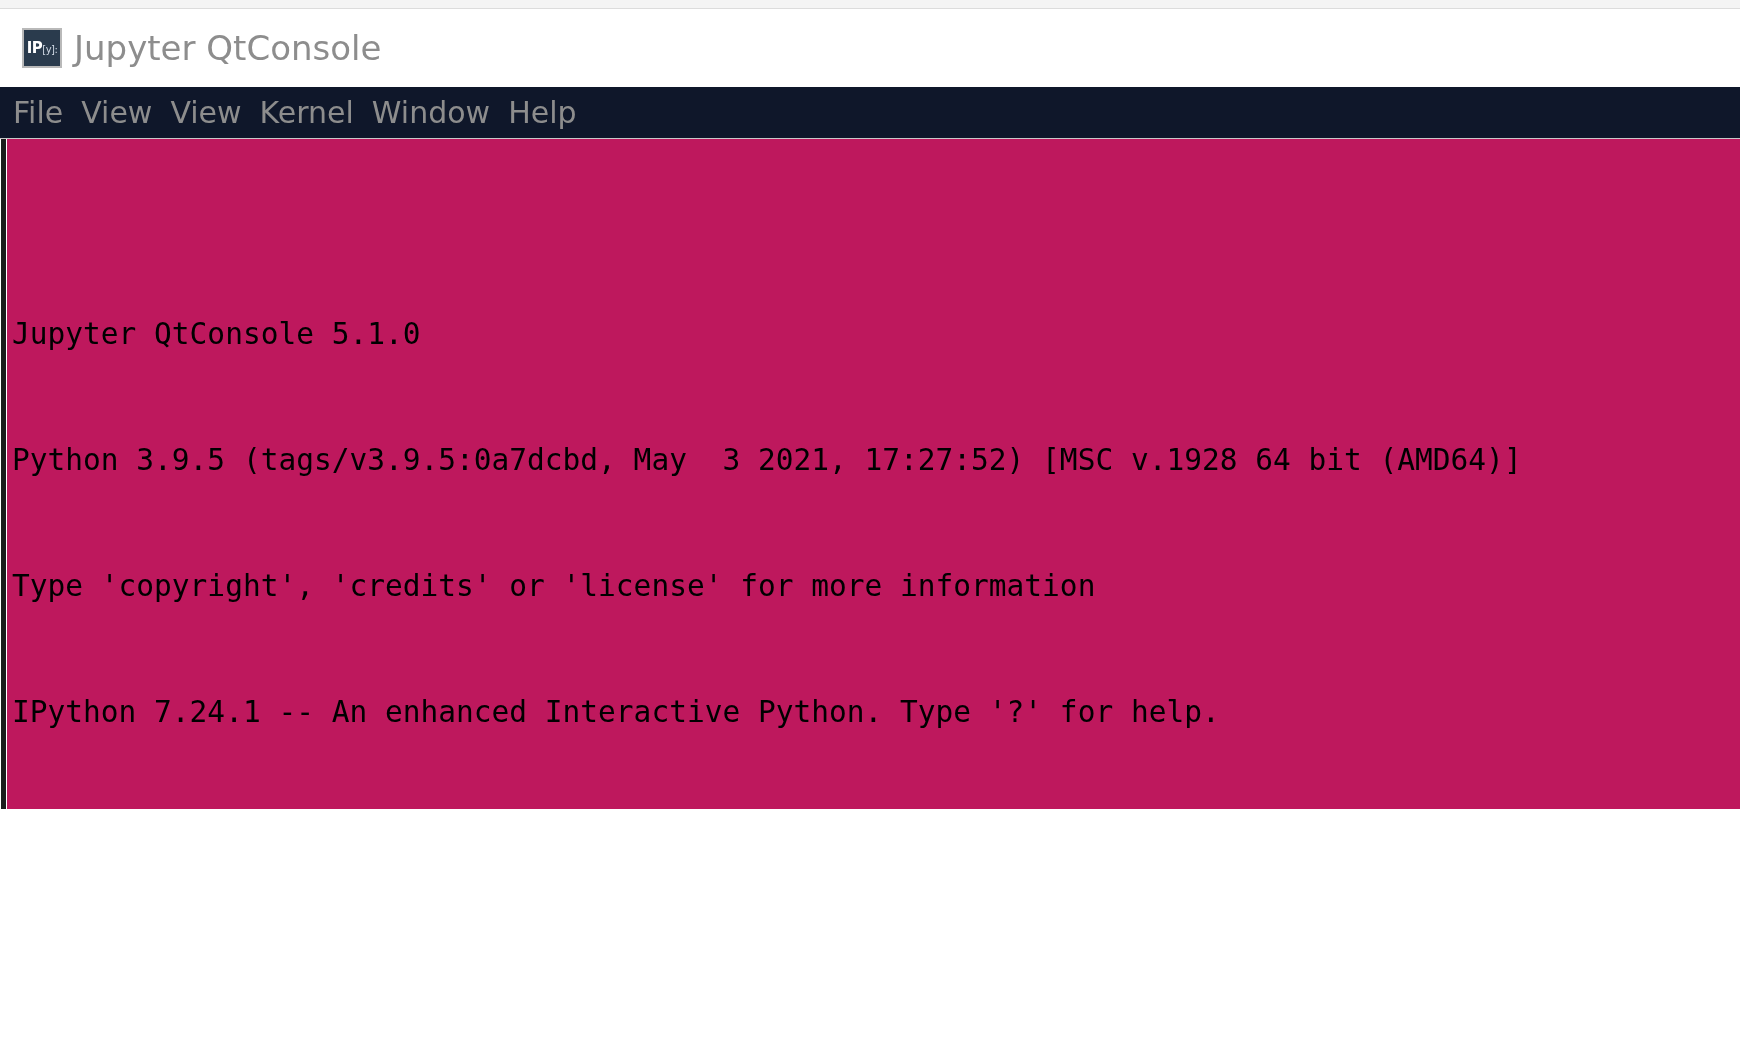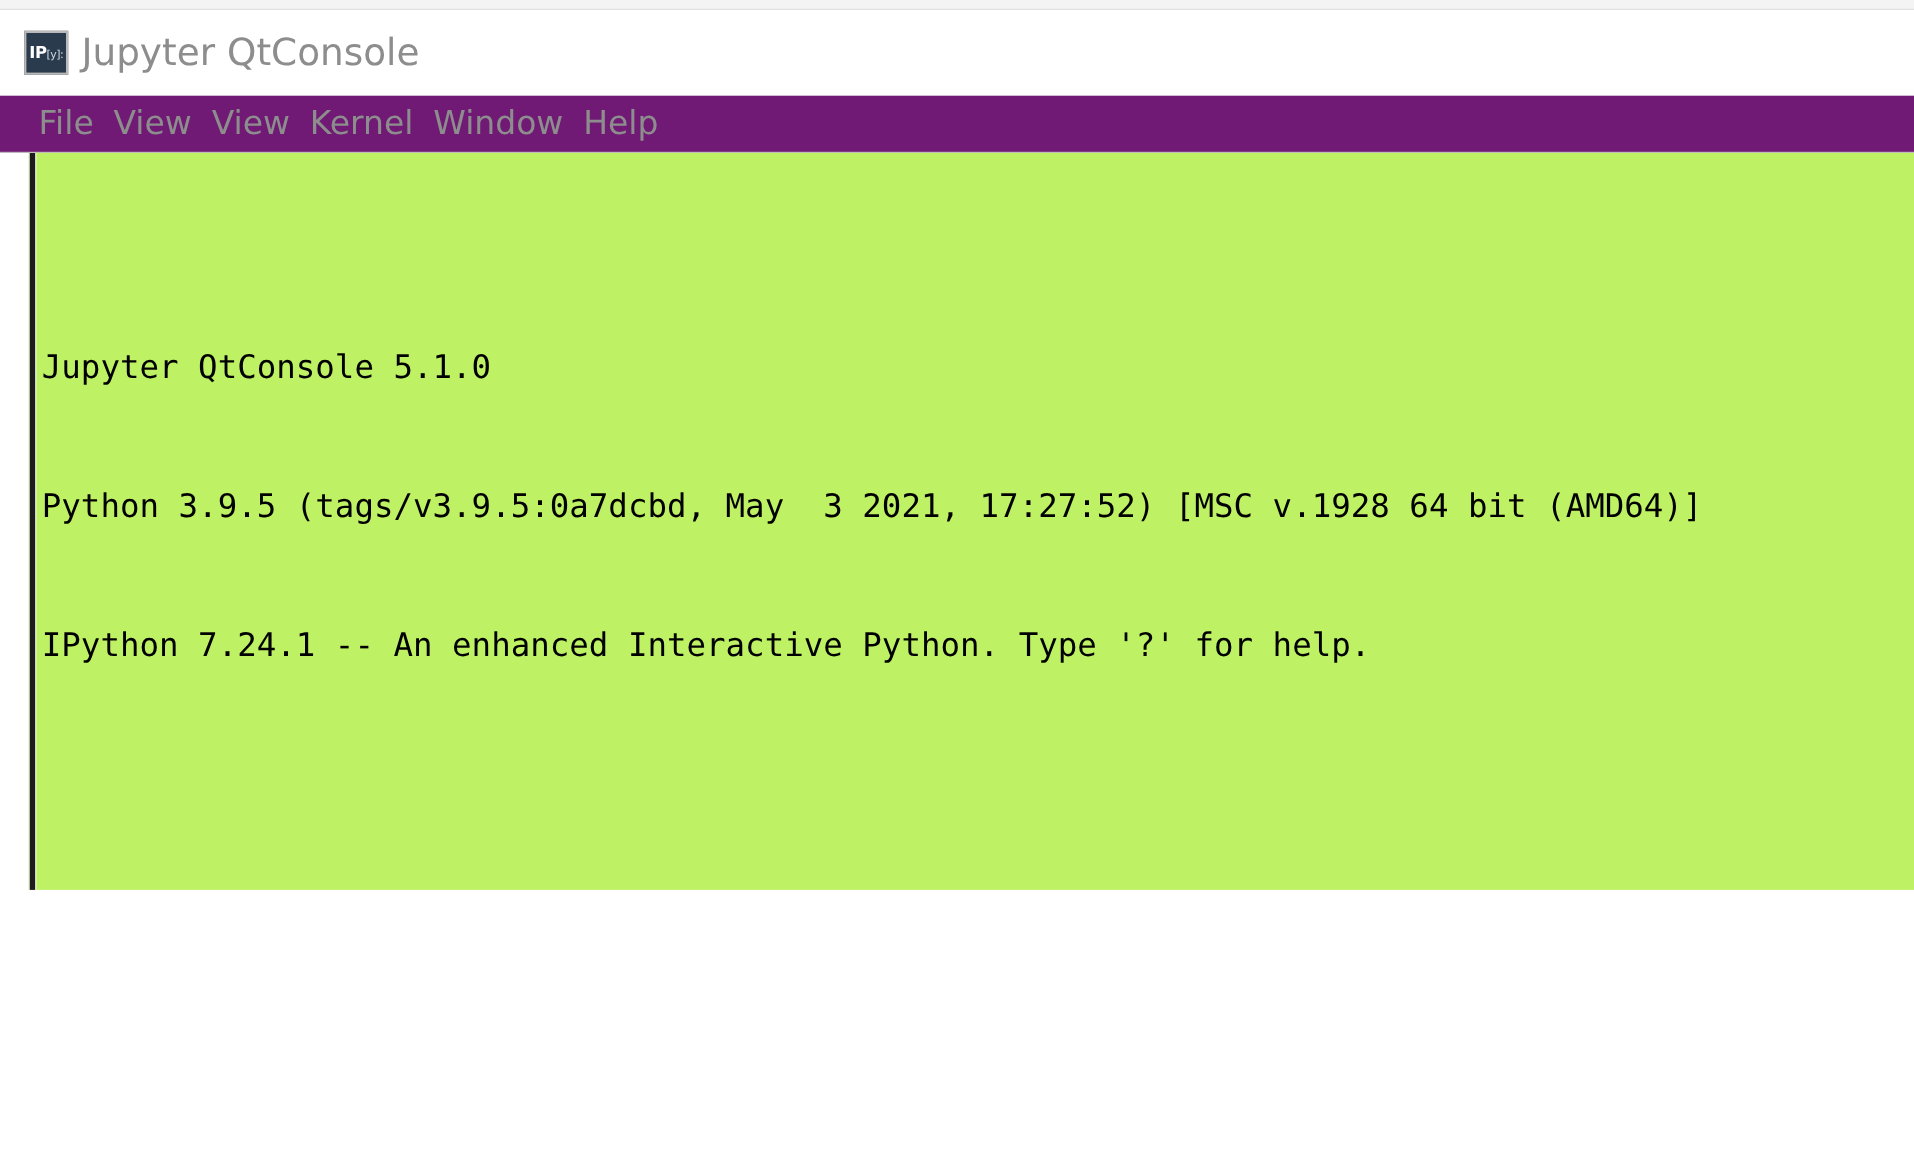--- a/index.html
+++ b/index.html
@@ -77,43 +77,42 @@
     white-space: nowrap;
     text-align: right;
   }
 
   
   .menu-bar {
     flex: 0 0 auto;
     height: 52px;
     display: flex;
     align-items: center;
-    padding-left: 26px;
-    background: #701a75;
+    padding-left: 4px;
+    background: #0f172a;
     border-bottom: 1px solid #c8c8c8;
     box-sizing: border-box;
   }
   .menu-item {
     font-family: "DejaVu Sans", sans-serif;
     font-size: 30px;
     color: #8d8d8d;
     padding: 0 9px;
     line-height: 1;
     white-space: nowrap;
     cursor: default;
   }
 
   
   .console-area {
     flex: 1 1 auto;
     position: relative;
-    background: #bef264;
+    background: #be185d;
     display: flex;
     overflow: hidden;
-    margin-left: 26px;
   }
   .left-scroll-edge {
     flex: 0 0 auto;
     width: 7px;
     background: #ffffff;
     position: relative;
   }
   .left-scroll-edge .edge-dark {
     position: absolute;
     left: 1px;
@@ -168,20 +167,21 @@
 
     <div class="left-scroll-edge">
       <div class="edge-dark"></div>
     </div>
 
     <div class="console-text">
 
       
       <div class="line"><span class="plain">Jupyter QtConsole 5.1.0</span></div>
       <div class="line"><span class="plain">Python 3.9.5 (tags/v3.9.5:0a7dcbd, May  3 2021, 17:27:52) [MSC v.1928 64 bit (AMD64)]</span></div>
+      <div class="line"><span class="plain">Type 'copyright', 'credits' or 'license' for more information</span></div>
       <div class="line"><span class="plain">IPython 7.24.1 -- An enhanced Interactive Python. Type '?' for help.</span></div>
 
       <div class="blank"></div>
 
       
       
 
       
 
       

